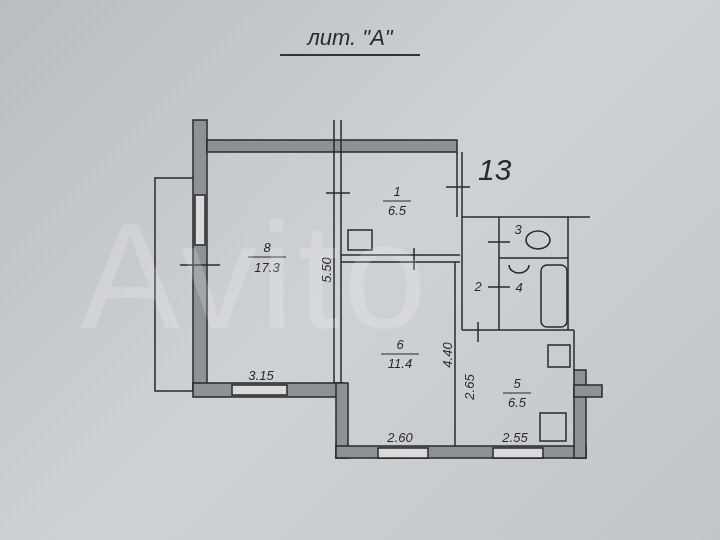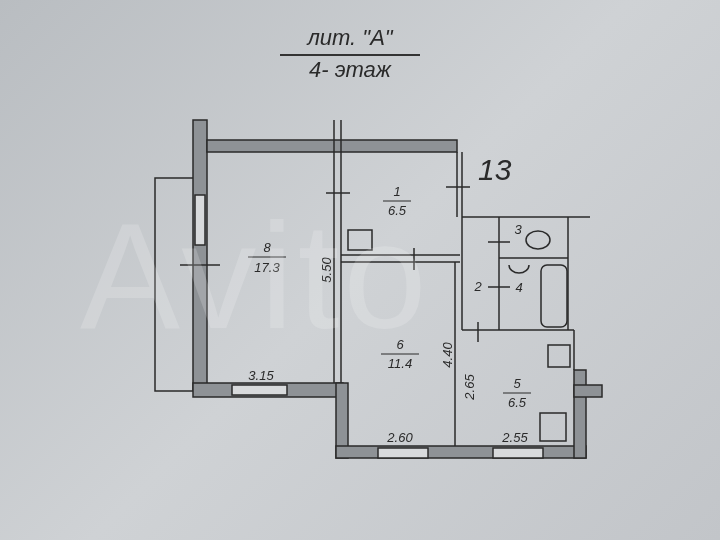--- a/index.html
+++ b/index.html
@@ -11,21 +11,20 @@
   .lbl{font-style:italic;fill:#2a2a2a;font-family:"Liberation Sans",sans-serif;}
   .wm{position:absolute;left:80px;top:190px;font-size:150px;font-weight:normal;color:rgba(255,255,255,0.18);letter-spacing:4px;font-family:"Liberation Sans",sans-serif;}
 </style>
 </head>
 <body>
 
 <div class="bg"></div>
 
 <div class="title">
   <div class="l1">лит. "А"</div>
-  <div>4- этаж</div>
 </div>
 
 <svg width="720" height="540" viewBox="0 0 720 540">
   <g stroke="#2a2a2a" stroke-width="1.5" fill="none">
 
     <rect x="155" y="178" width="40" height="213"></rect>
 
     <rect x="193" y="120" width="14" height="270" fill="#8e9296"></rect>
     <rect x="207" y="140" width="250" height="12" fill="#8e9296"></rect>
     <rect x="193" y="383" width="150" height="14" fill="#8e9296"></rect>

